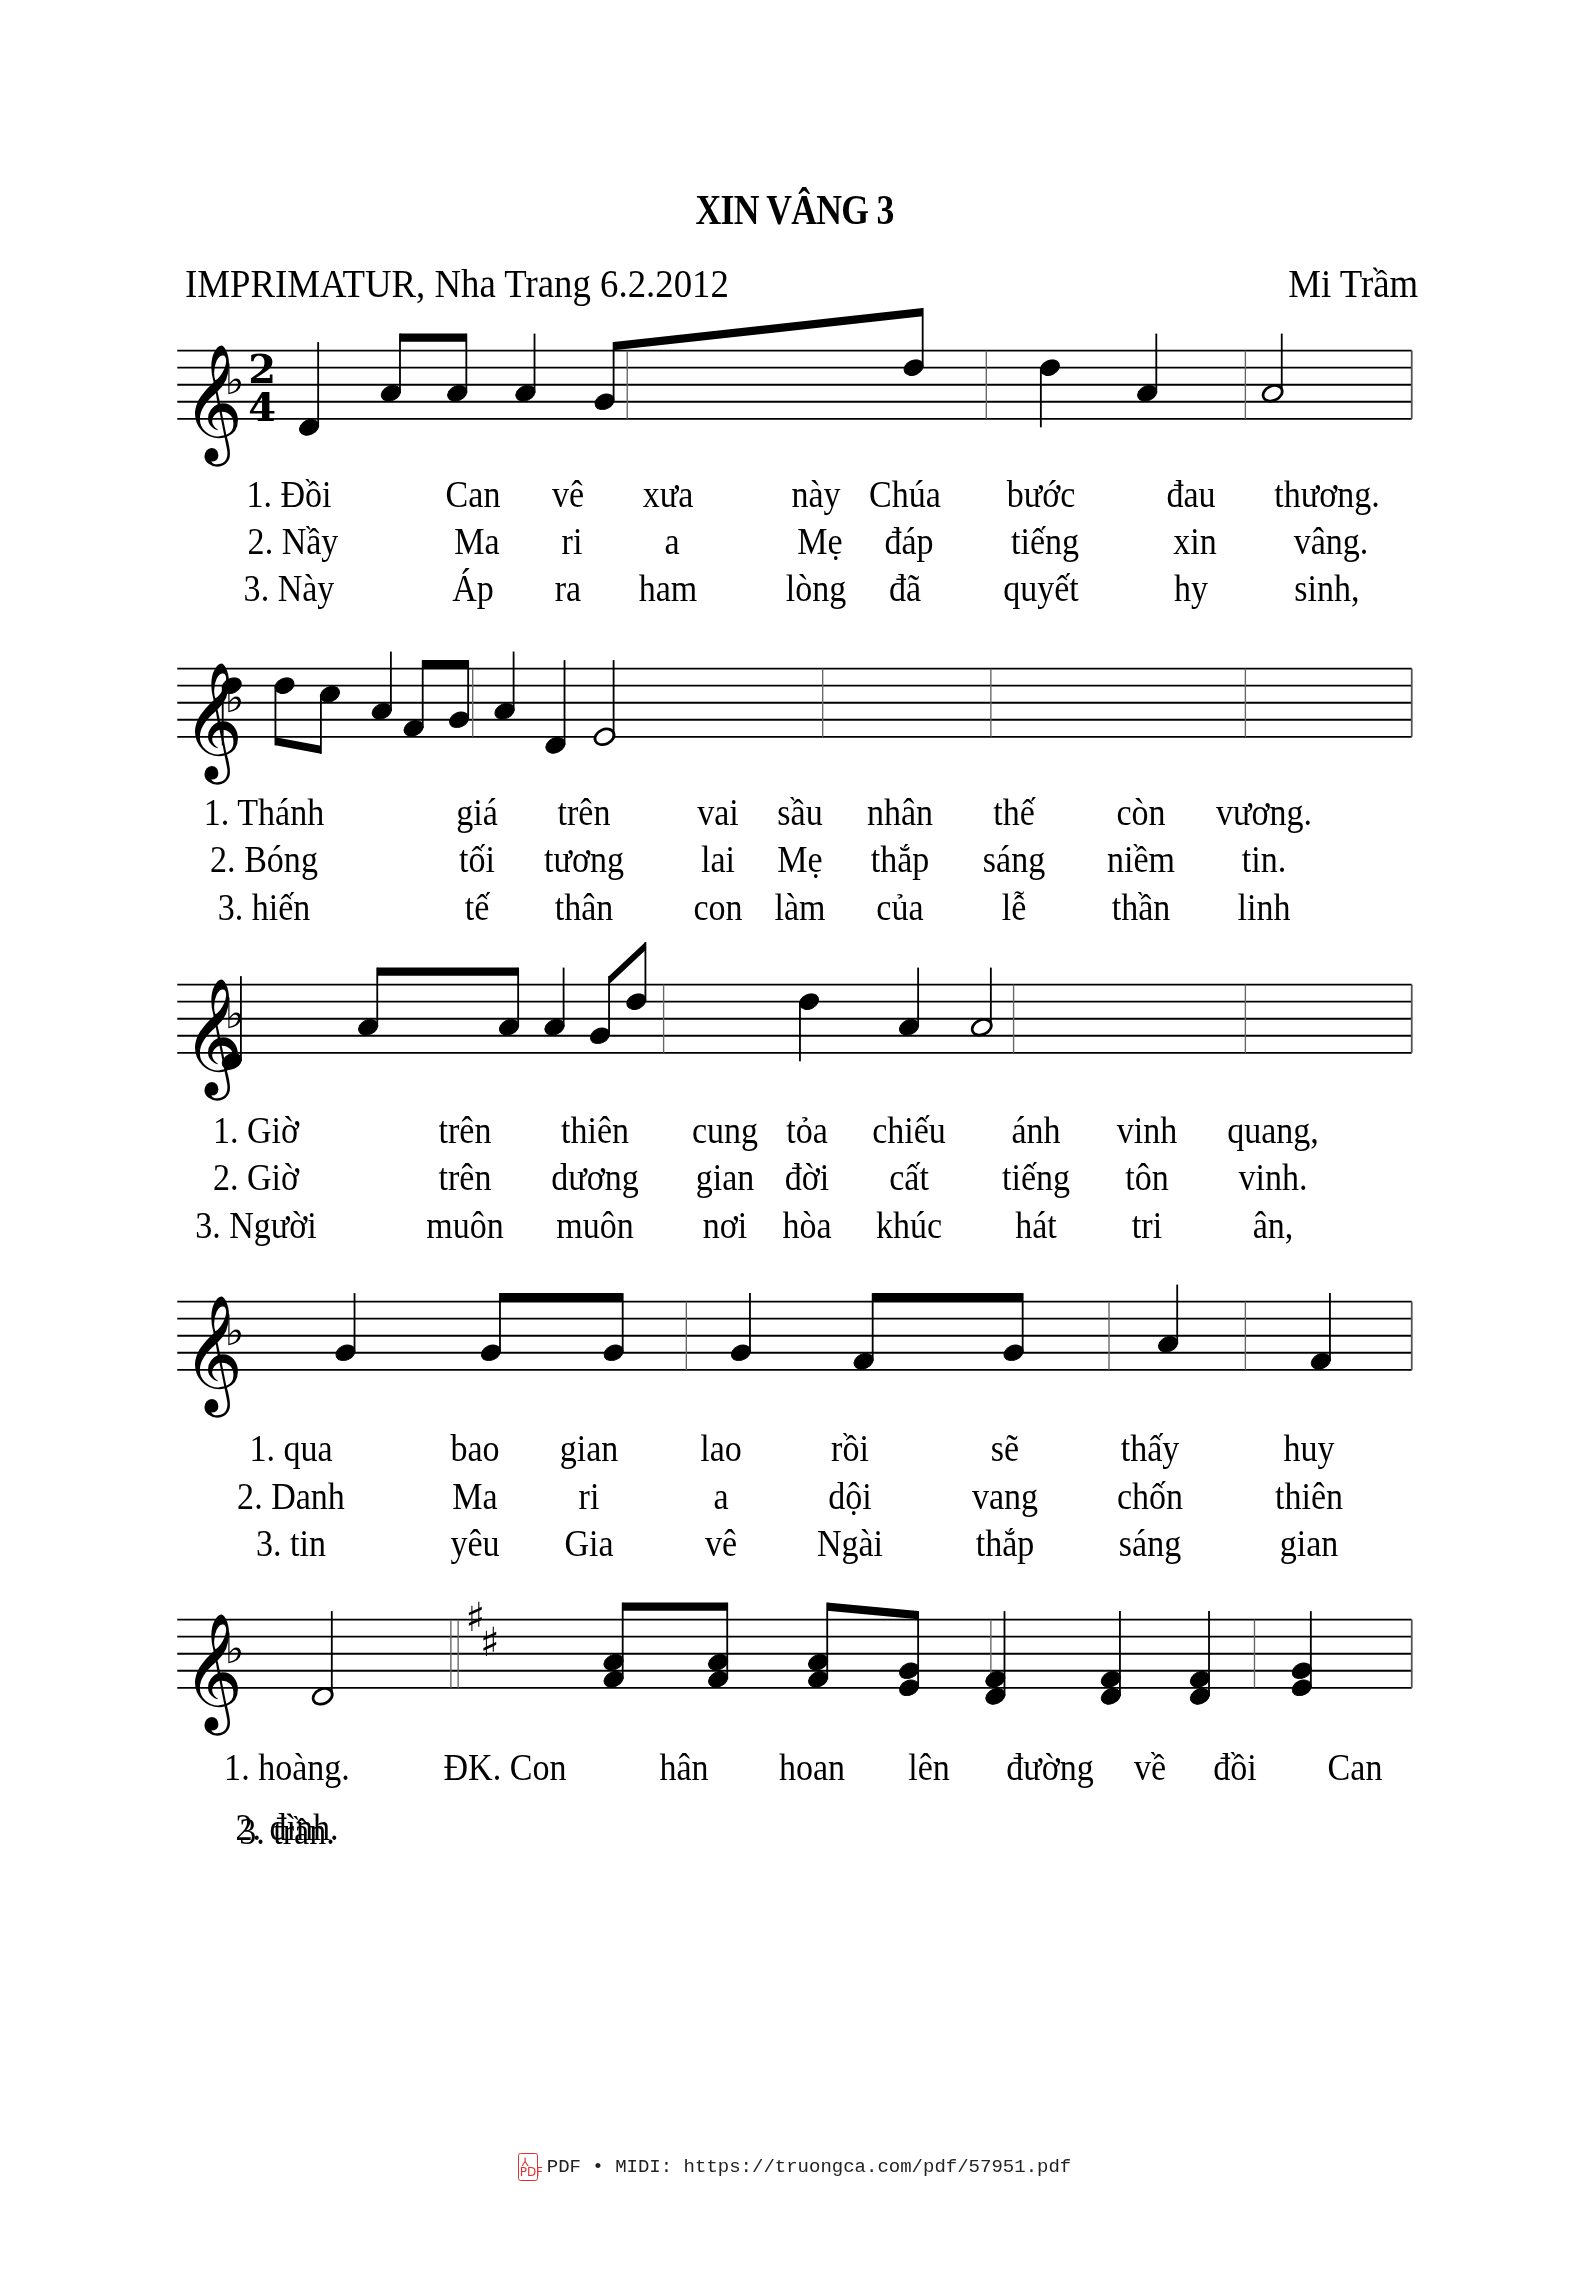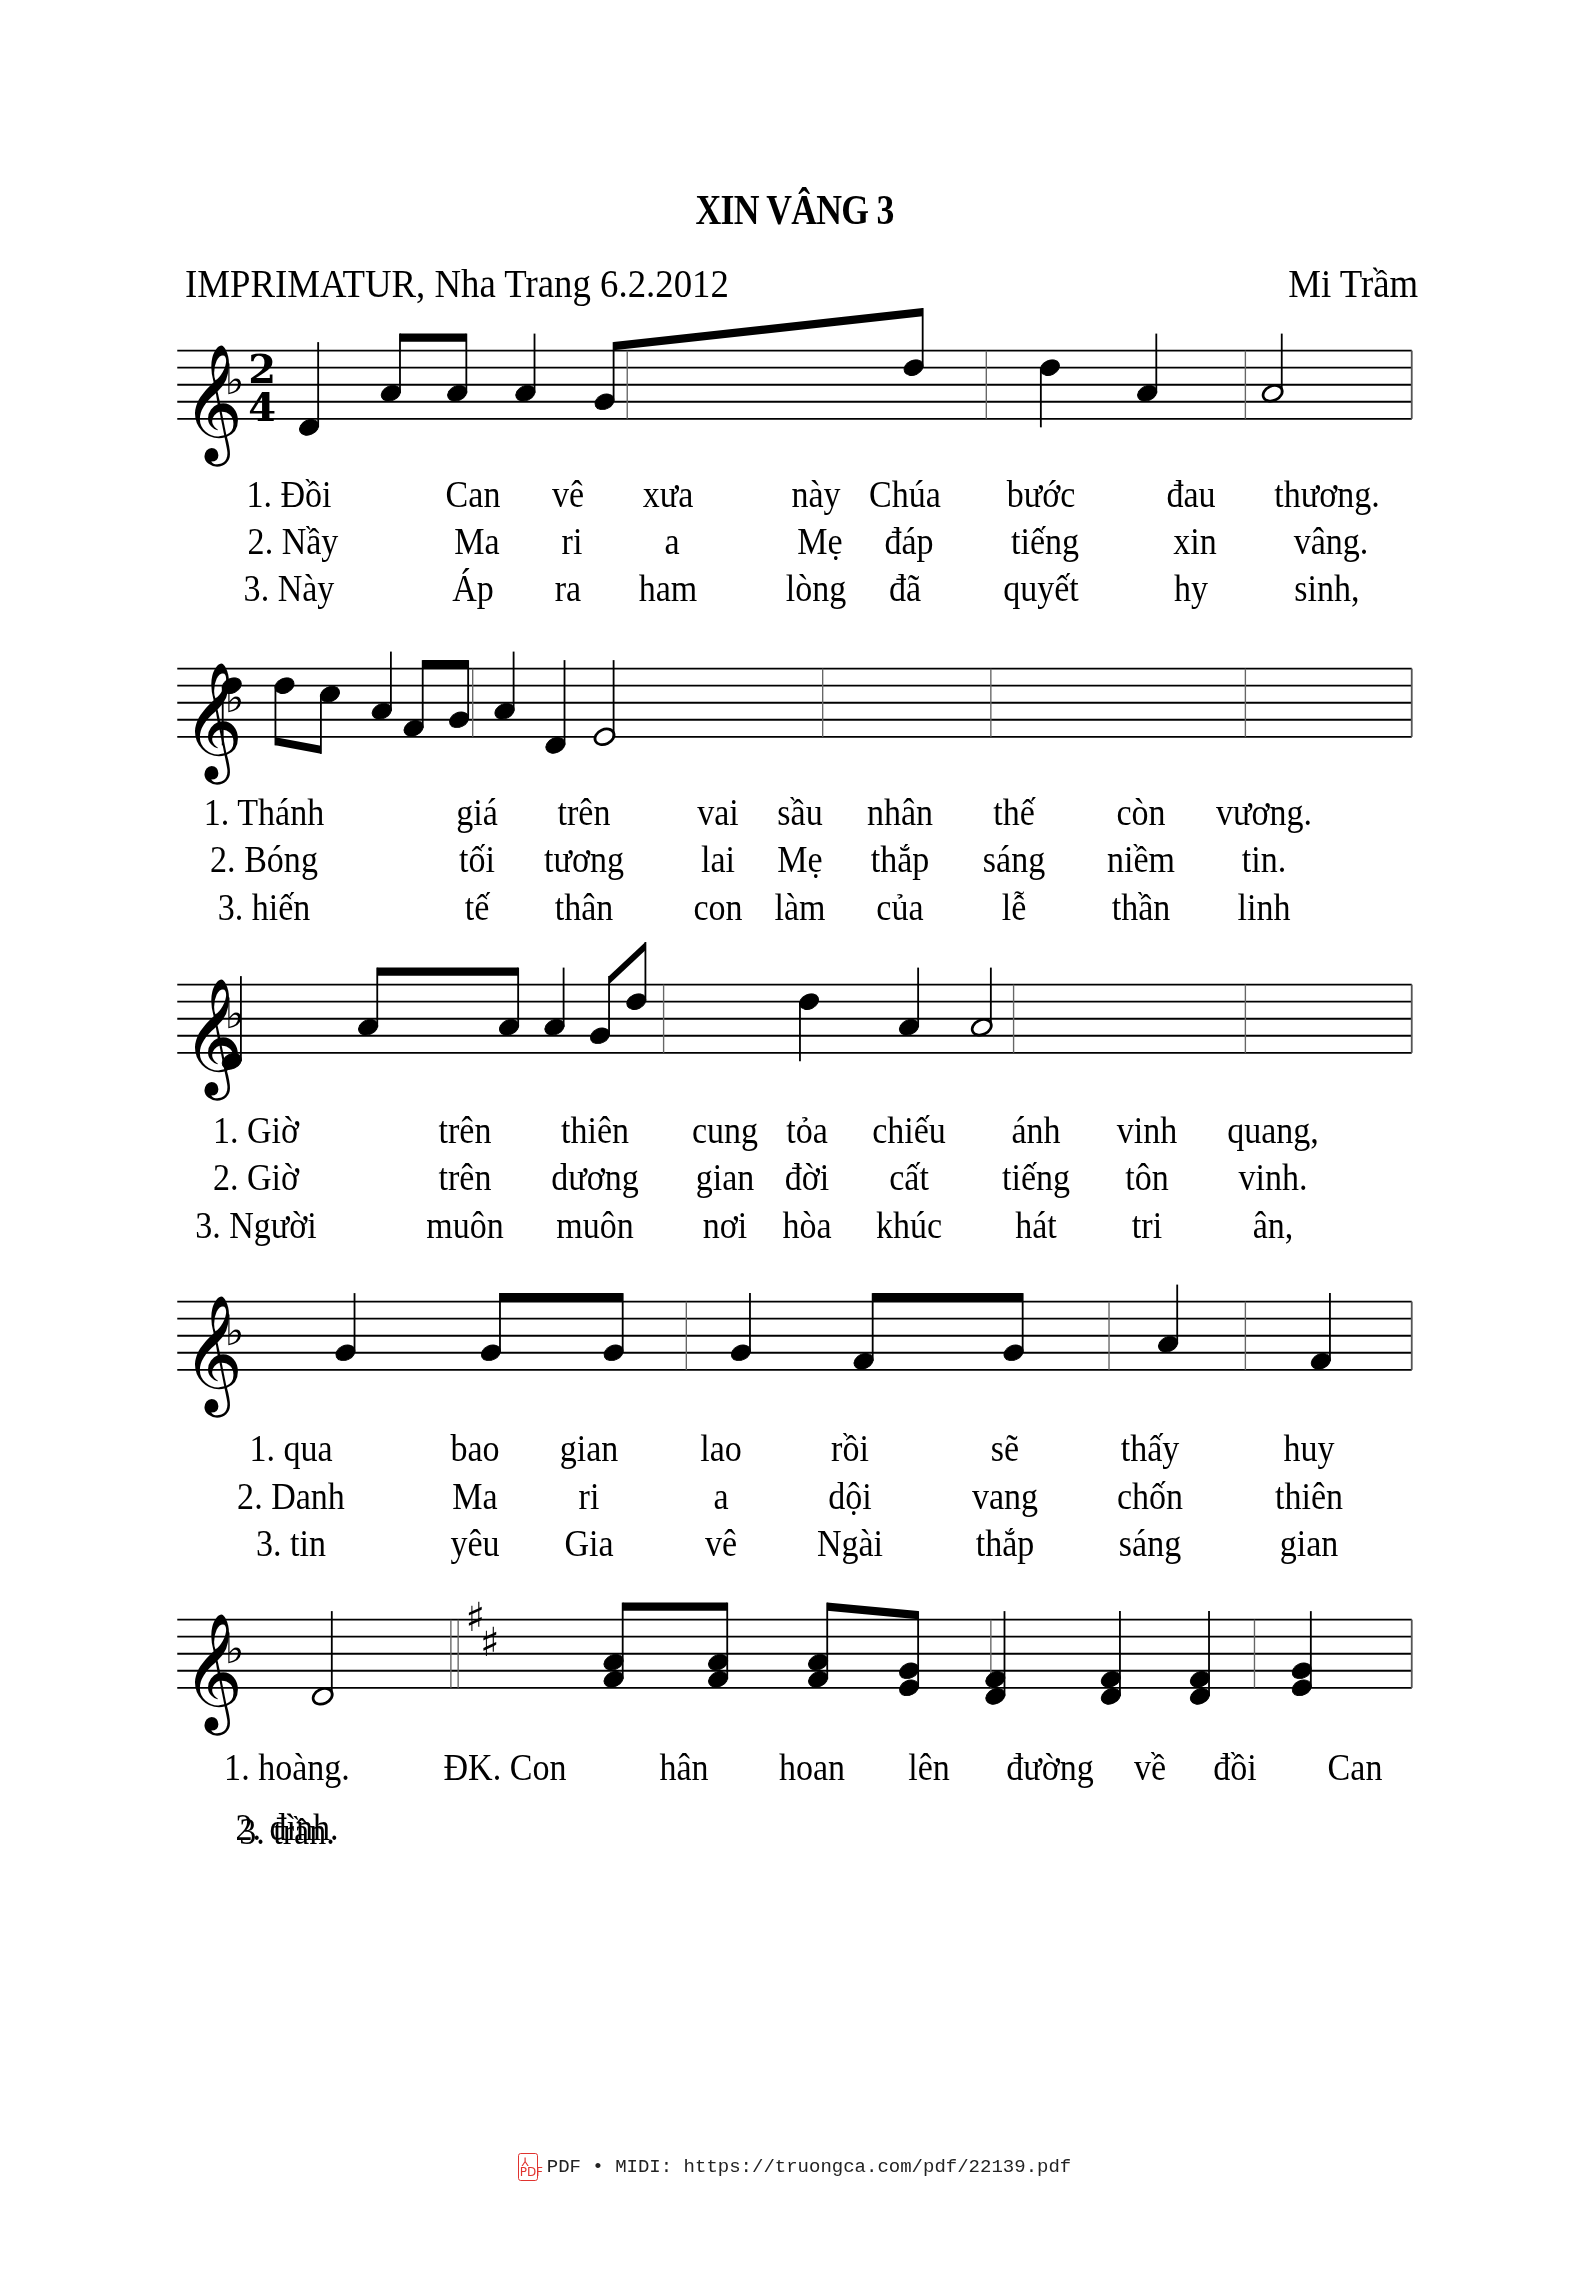--- a/index.html
+++ b/index.html
@@ -353,15 +353,15 @@
     <div class="lyric-line" style="left: 0px; top: 1768px; margin-top: 42px;">
       <span class="syl" style="left: 287px;">3.  trần.</span>
     </div>
   </div>
 
 <div class="footer">
   <span class="pdf-icon">
     <span class="glyph">⅄</span>
       <span class="lbl">PDF</span>
   </span>
-  <span>PDF • MIDI: https://truongca.com/pdf/22139.pdf</span>
+  <span>PDF • MIDI: https://truongca.com/pdf/57951.pdf</span>
 </div>
 
 
 </body></html>

